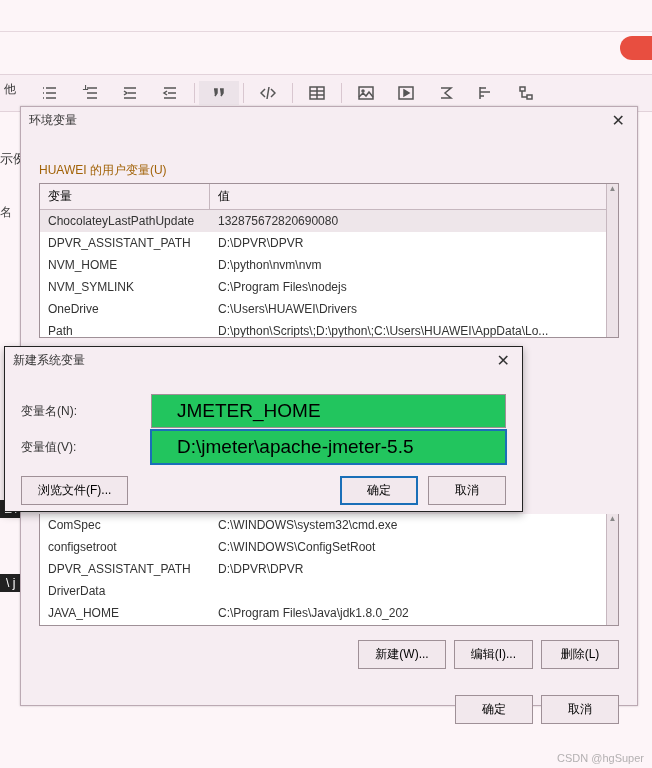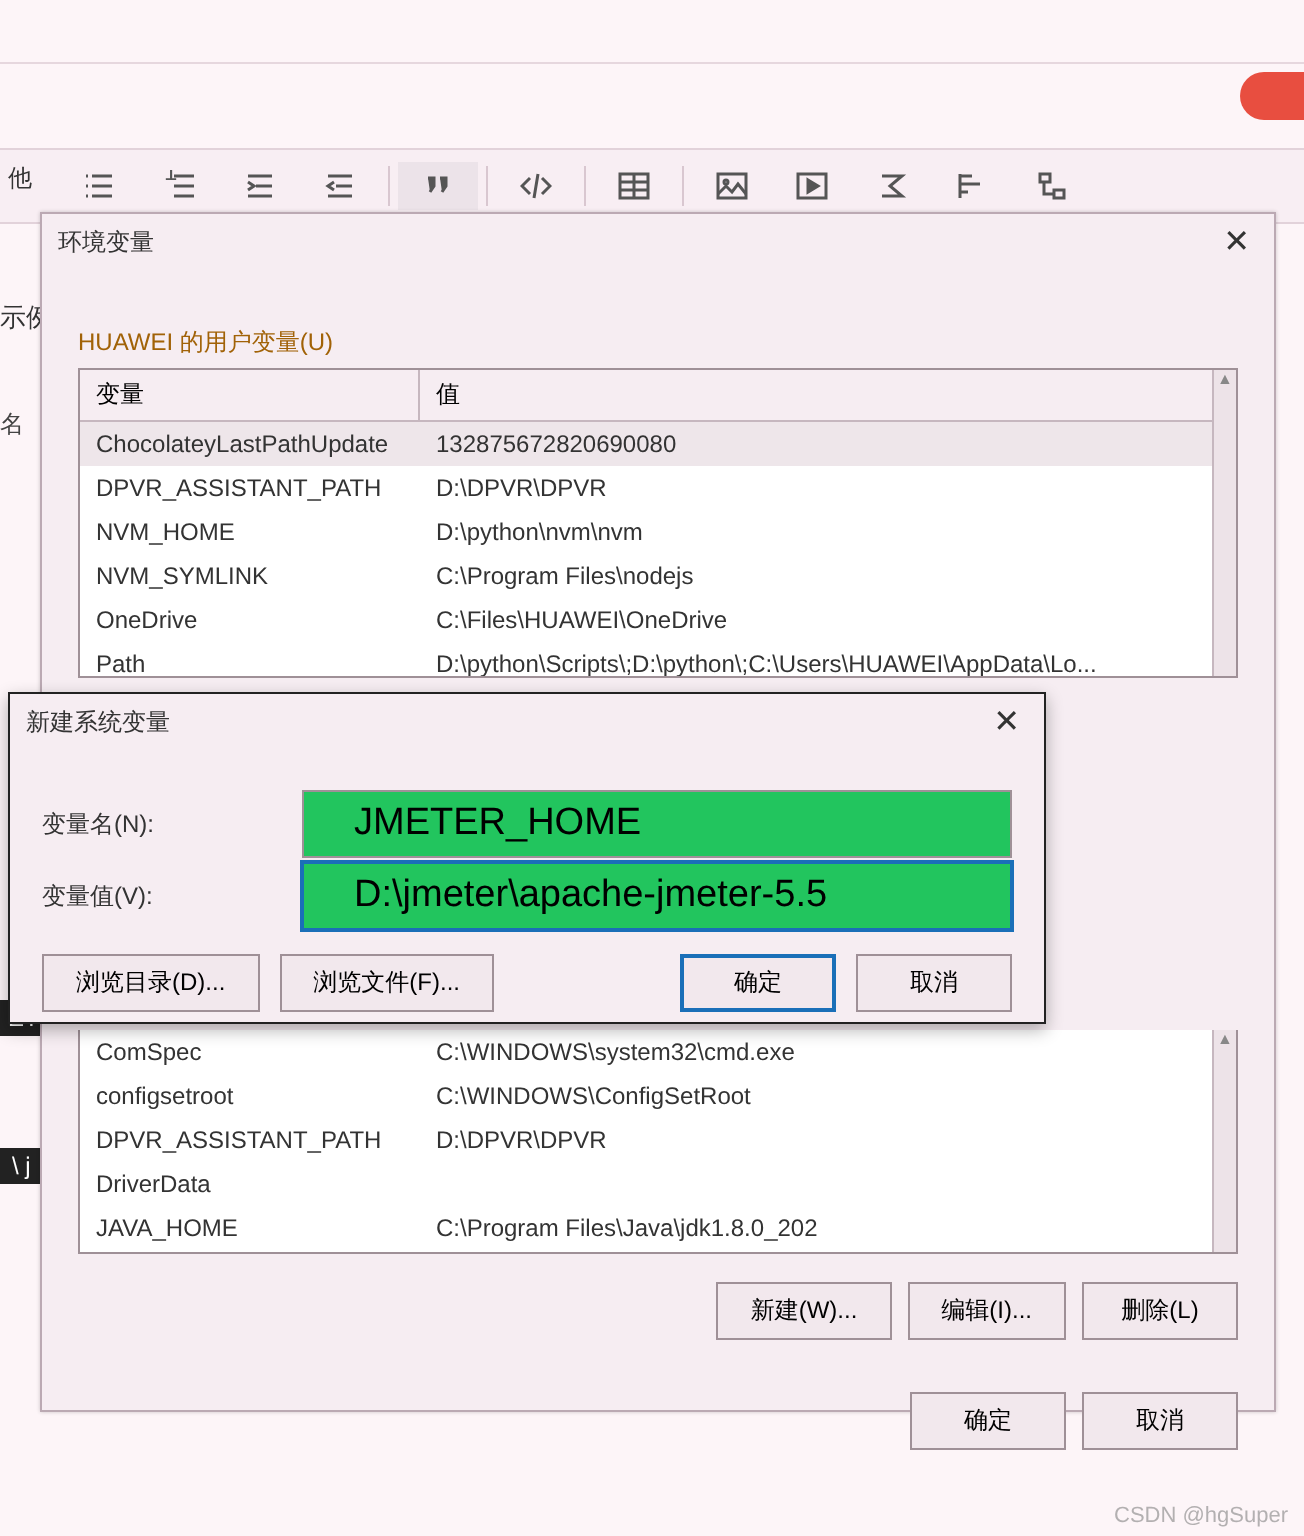--- a/index.html
+++ b/index.html
@@ -164,21 +164,21 @@
       <div class="tbl-row">
           <span>NVM_HOME</span>
           <span>D:\python\nvm\nvm</span>
         </div>
       <div class="tbl-row">
           <span>NVM_SYMLINK</span>
           <span>C:\Program Files\nodejs</span>
         </div>
       <div class="tbl-row">
           <span>OneDrive</span>
-          <span>C:\Files\HUAWEI\OneDrive</span>
+          <span>C:\Users\HUAWEI\Drivers</span>
         </div>
       <div class="tbl-row">
           <span>Path</span>
           <span>D:\python\Scripts\;D:\python\;C:\Users\HUAWEI\AppData\Lo...</span>
         </div>
     </div>
     <div class="tbl-scroll"></div>
   </div>
 
   <div style="height:176px"></div>
@@ -229,21 +229,20 @@
     <div class="form-row">
       <span class="form-lbl">变量名(N):</span>
       <input class="form-input" value="JMETER_HOME" style="">
     </div>
     <div class="form-row">
       <span class="form-lbl">变量值(V):</span>
       <input class="form-input focus" value="D:\jmeter\apache-jmeter-5.5" style="">
     </div>
   </div>
   <div class="d2-btns">
-    <div class="btn">浏览目录(D)...</div>
     <div class="btn">浏览文件(F)...</div>
     <div class="spacer"></div>
     <div class="btn primary">确定</div>
     <div class="btn">取消</div>
   </div>
 </div>
 
 <div class="watermark">CSDN @hgSuper</div>
 
 </body></html>

